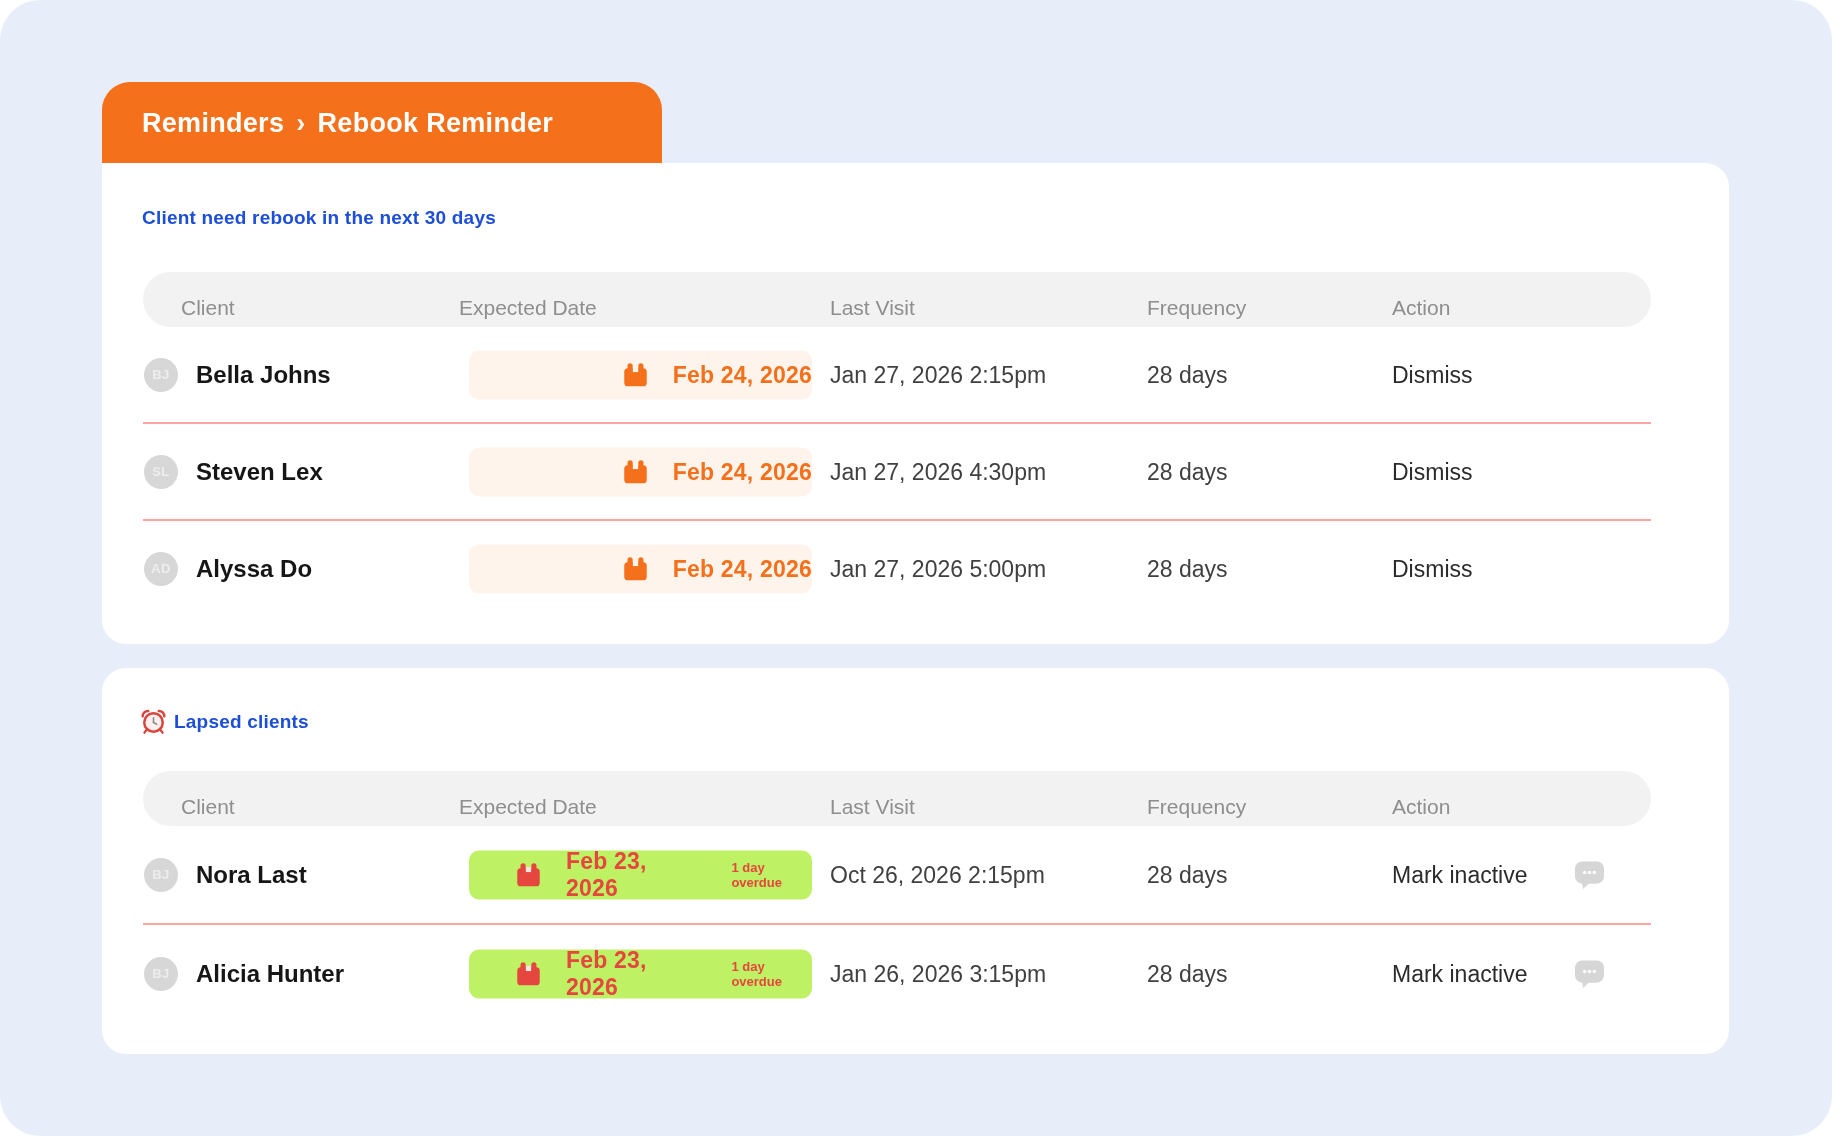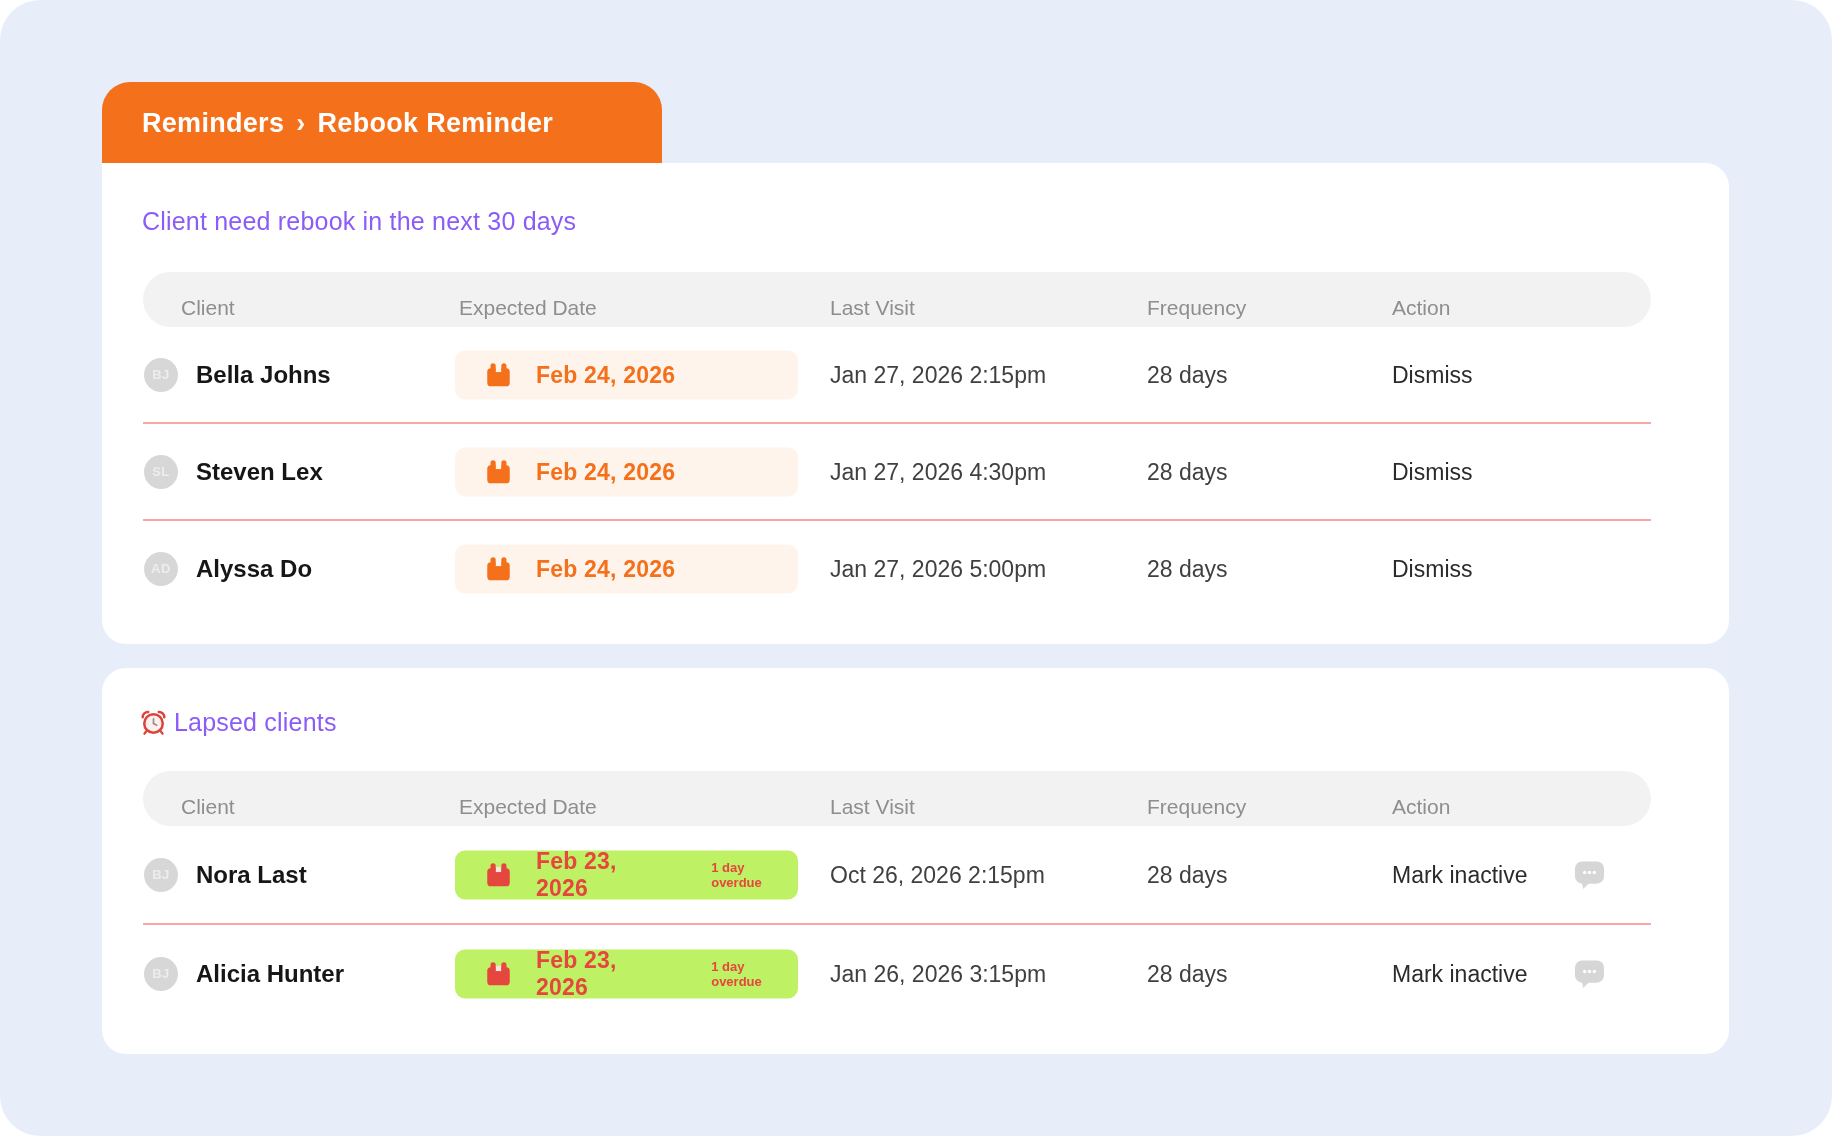--- a/index.html
+++ b/index.html
@@ -20,21 +20,21 @@
   }
   .tab .sep{font-weight:700;opacity:.95;}
 
   
   .card{position:absolute;left:102px;width:1627px;background:#ffffff;}
   .card-upcoming{top:163px;height:481px;border-radius:0 24px 24px 24px;}
   .card-lapsed{top:668px;height:386px;border-radius:24px;}
 
   .card-title{
     position:absolute;left:40px;top:44px;margin:0;
-    font-size:25px;font-weight:400;color:#8b5cf6;letter-spacing:.2px;
+    font-size:19px;font-weight:700;color:#1d4ed8;letter-spacing:.2px;
   }
   .title-row{position:absolute;left:38px;top:40px;display:flex;align-items:center;gap:7px;}
   .title-row .card-title{position:static;}
 
   
   .table{position:absolute;left:41px;width:1508px;}
   .table-upcoming{top:109px;}
   .table-lapsed{top:103px;}
   .thead{
     position:relative;height:55px;background:#F2F2F2;border-radius:28px;
@@ -50,22 +50,22 @@
   .cell{position:absolute;top:50%;transform:translateY(-50%);}
 
   .avatar{
     left:1px;width:34px;height:34px;border-radius:50%;
     background:#D7D7D7;color:#EDEDED;font-size:13px;font-weight:700;
     display:flex;align-items:center;justify-content:center;letter-spacing:.5px;
   }
   .name{left:53px;font-size:24px;font-weight:700;color:#161616;}
 
   .pill{
-    left:312px;width:343px;height:49px;border-radius:10px;
-    display:flex;align-items:center;box-sizing:border-box;padding-left:30px;
+    left:326px;width:343px;height:49px;border-radius:10px;
+    display:flex;align-items:center;box-sizing:border-box;padding-left:46px;justify-content:flex-end;
   }
   .pill-orange{--pill-bg:#FEF4EB;background:#FEF4EB;color:#F4701B;}
   .pill-red{--pill-bg:#FBE3E1;background:#bef264;color:#E5463E;}
   .pill .cal{width:27px;height:27px;flex:0 0 auto;}
   .pill .slit{fill:var(--pill-bg);}
   .pill .date{margin-left:24px;font-size:23px;font-weight:700;letter-spacing:.2px;}
   .pill .overdue{margin-left:37px;font-size:13px;font-weight:600;}
 
   .lastvisit{left:687px;font-size:23px;color:#404040;}
   .freq{left:1004px;font-size:23px;color:#404040;}

